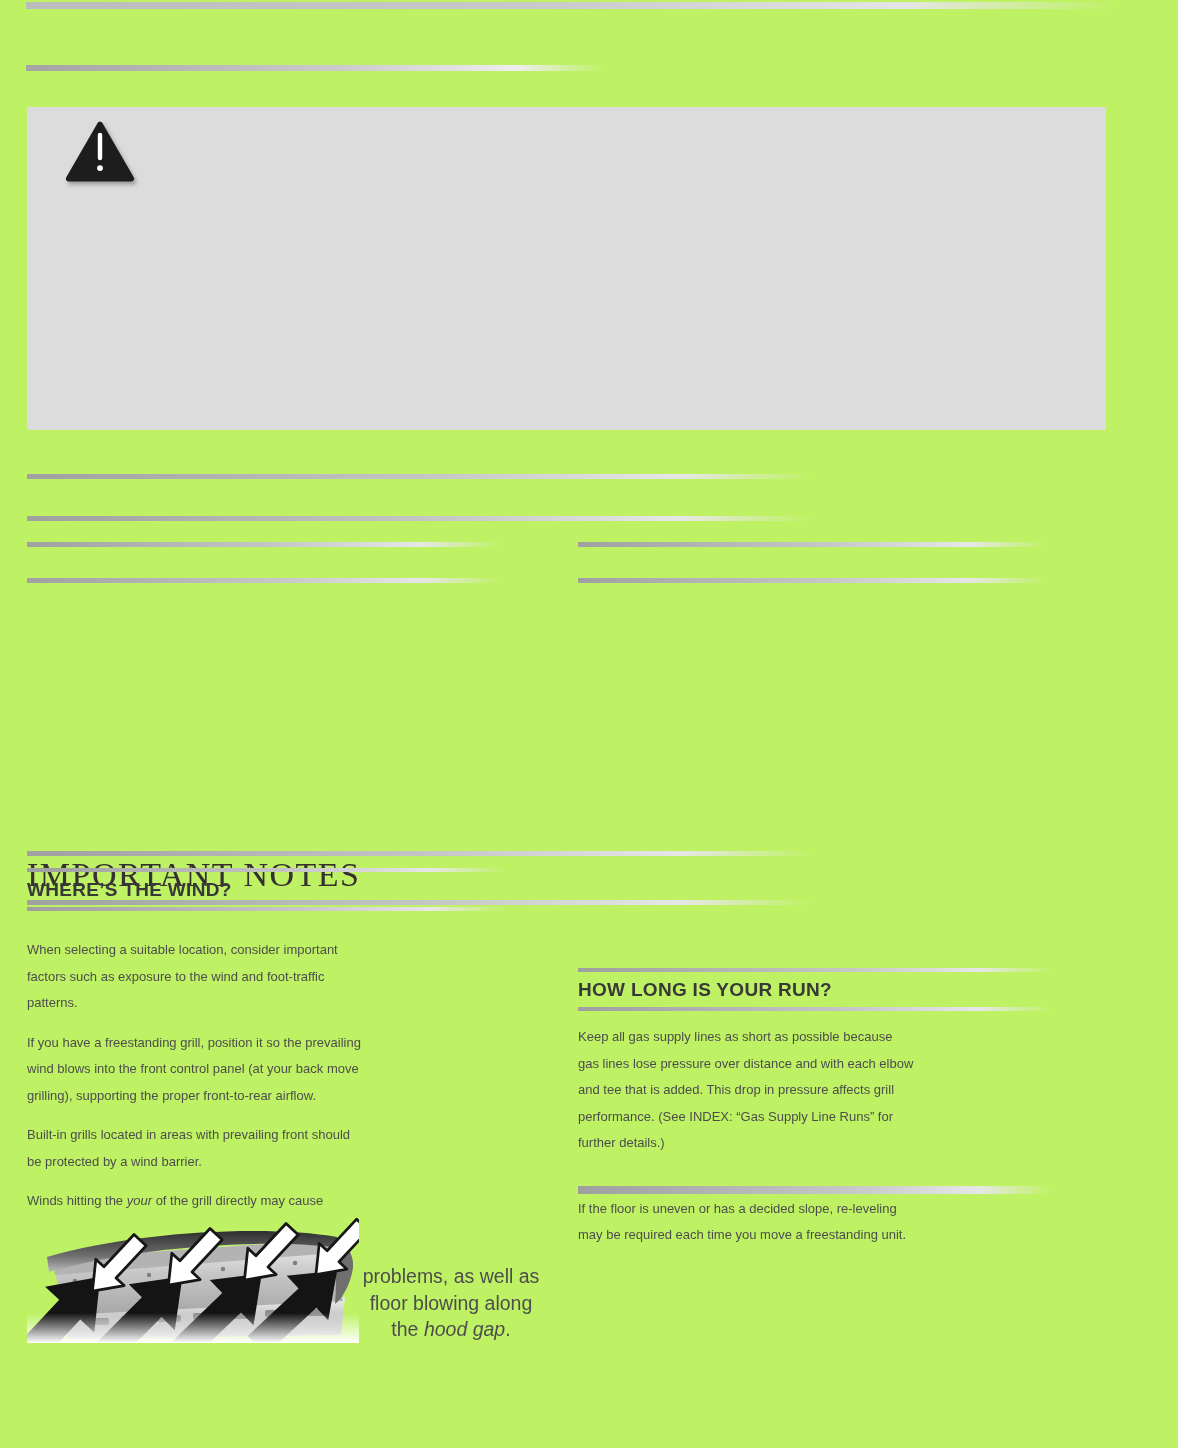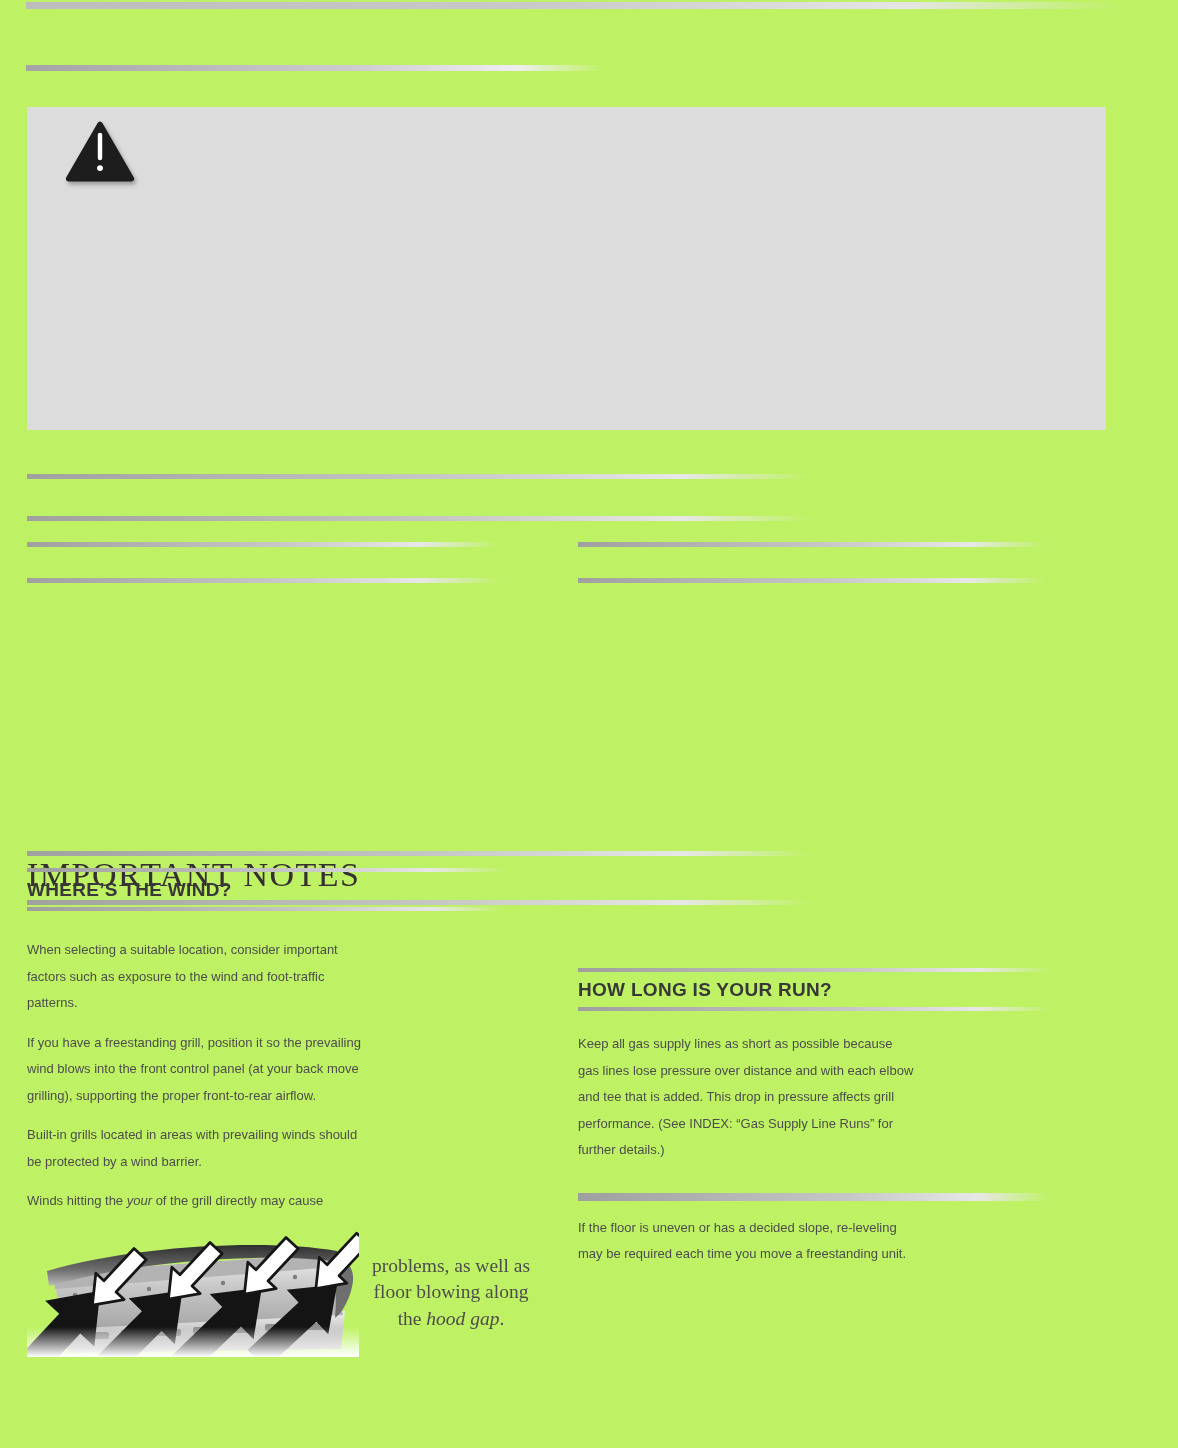--- a/index.html
+++ b/index.html
@@ -39,27 +39,27 @@
   .col-right{left:578px;top:968px;width:504px;}
   .col-rule{height:4px;
       background:linear-gradient(to right,#9f9f9f 0%,#c6c6c6 55%,#e7e7e7 82%,rgba(255,255,255,0) 97%);}
   .col-left .col-rule{width:493px;}
   .col-right .col-rule{width:488px;}
   .col h3{margin:7px 0 6px;font-size:19px;line-height:22px;font-weight:bold;
       letter-spacing:.3px;color:#383838;}
   .col p.body{margin:13px 0 0;font-size:13px;line-height:26.5px;color:#4d4d4d;
       white-space:pre-line;}
   .col-left p.first{margin-top:26px;}
-  .col-right p.first{margin-top:20px;}
+  .col-right p.first{margin-top:13px;}
   .col-right .spacer-rule{margin-top:29px;}
   .col-right p.second-first{margin-top:24px;}
-  .col-right p.last{margin-top:14px;}
+  .col-right p.last{margin-top:2px;}
 
   
-  .wind-row{display:flex;margin-top:14px;align-items:center;font-family:Liberation Serif, serif;}
+  .wind-row{display:flex;margin-top:0;align-items:flex-end;}
   .grill{flex:0 0 auto;width:332px;height:128px;}
   .wrap-text{flex:1;text-align:center;font-size:19.5px;line-height:26.5px;color:#4d4d4d;
       padding-top:0px;}
   i{font-style:italic;}
 </style>
 </head>
 <body>
 
 <div id="page">
 
@@ -89,21 +89,21 @@
     <div class="col-rule"></div>
     <h3>WHERE’S THE WIND?</h3>
     <div class="col-rule"></div>
 
     <p class="body first">When selecting a suitable location, consider important
 factors such as exposure to the wind and foot-traffic
 patterns.</p>
     <p class="body">If you have a freestanding grill, position it so the prevailing
 wind blows into the front control panel (at your back move
 grilling), supporting the proper front-to-rear airflow.</p>
-    <p class="body">Built-in grills located in areas with prevailing winds should
+    <p class="body">Built-in grills located in areas with prevailing front should
 be protected by a wind barrier.</p>
 
     <p class="body"><span>Winds hitting the </span><i>your</i><span> of the grill directly may cause</span></p>
 
     <div class="wind-row">
       <svg class="grill" viewBox="0 0 332 128" aria-hidden="true">
         <defs>
           <linearGradient id="gMetal" x1="0" x2="0" y1="0" y2="1">
             <stop offset="0" stop-color="#f1f1f1"></stop>
               <stop offset=".45" stop-color="#c7c7c7"></stop>

